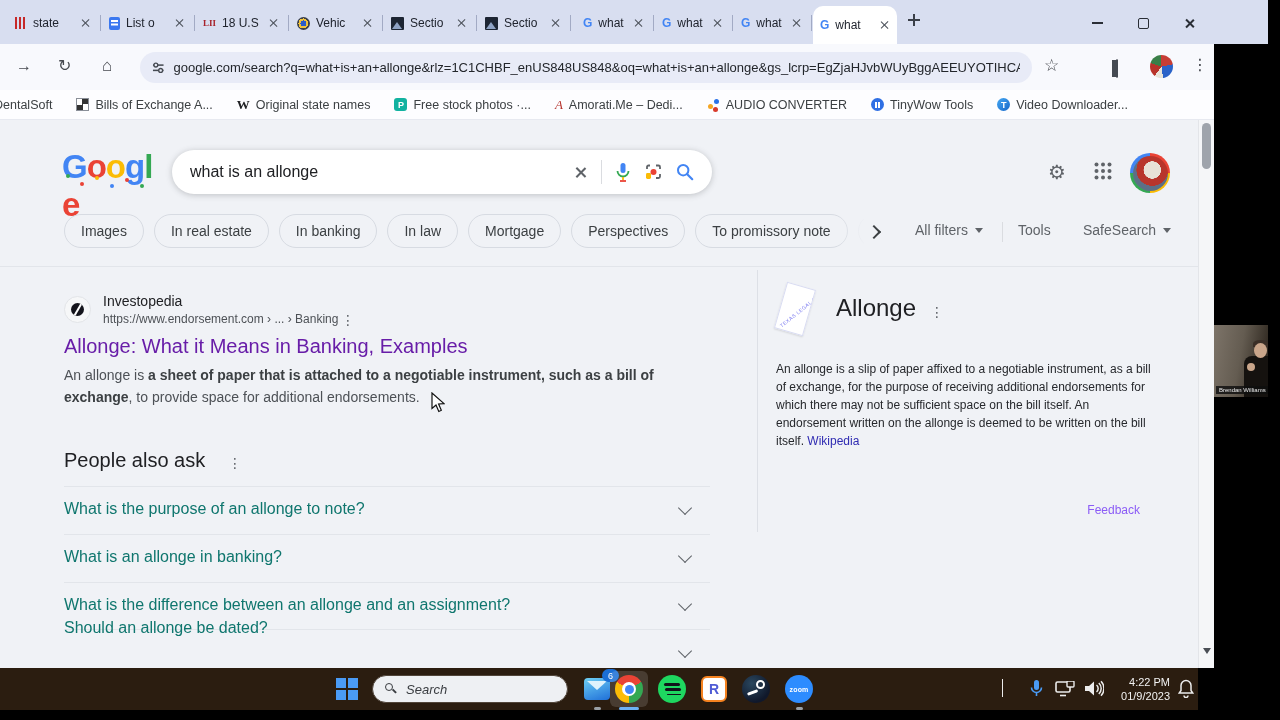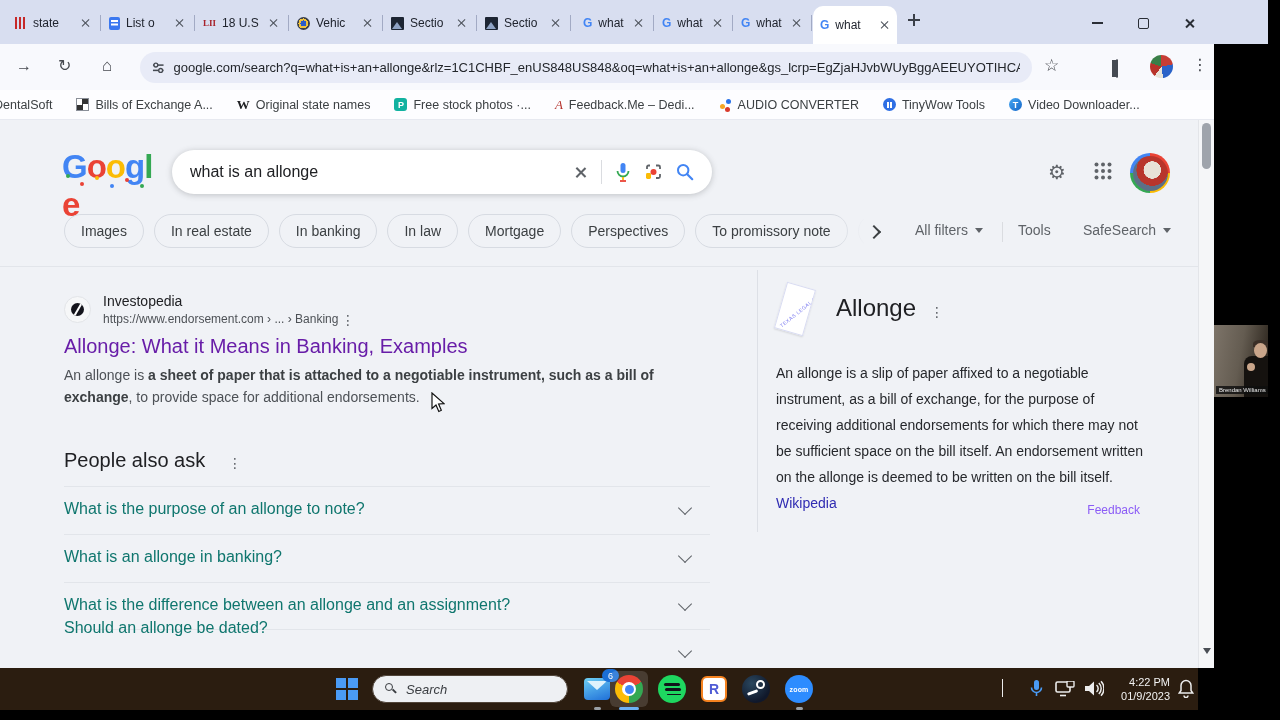--- a/index.html
+++ b/index.html
@@ -107,21 +107,21 @@
   .qtext{position:absolute;font-size:16px;color:#0f766e;}
   .chevD{position:absolute;width:9px;height:9px;border-right:1.8px solid #5f6368;border-bottom:1.8px solid #5f6368;transform:rotate(45deg);}
 
   .kp-vline{position:absolute;left:757px;top:150px;width:1px;height:262px;background:#dde0e6;}
   .kp-thumb{position:absolute;left:774px;top:163px;width:44px;height:54px;}
   .kp-doc{position:absolute;left:6px;top:2px;width:28px;height:46px;background:#fff;border:1px solid #d9dcf2;
      transform:rotate(16deg);overflow:hidden;box-shadow:0 1px 2px rgba(0,0,0,.12);}
   .kp-doc span{position:absolute;left:-8px;top:16px;width:60px;transform:rotate(-55deg);
      font-size:5px;color:#7b7bf0;letter-spacing:.5px;white-space:nowrap;}
   .kp-title{position:absolute;left:836px;top:174px;font-size:24px;color:#202124;}
-  .kp-body{position:absolute;left:776px;top:240px;width:376px;font-size:14px;line-height:26px;color:#26282c;}
+  .kp-body{position:absolute;left:776px;top:240px;width:376px;font-size:12px;line-height:18px;color:#26282c;}
   .kp-link{color:#2f2bb2;margin-top:0px;display:inline-block;}
   .kp-feedback{position:absolute;left:776px;top:383px;width:364px;text-align:right;font-size:12px;color:#8b5cf6;}
 
   .sb-track{position:absolute;left:1198px;top:0;width:16px;height:548px;background:#f5f6f8;border-left:1px solid #e3e5e9;box-sizing:border-box;}
   .sb-thumb{position:absolute;left:3px;top:3px;width:9px;height:46px;background:#9fa4ac;border-radius:5px;}
   .sb-down{position:absolute;left:4px;top:528px;width:0;height:0;
      border-left:4px solid rgba(0,0,0,0);border-right:4px solid rgba(0,0,0,0);border-top:6px solid #4a4e55;}
 
   .cursor{position:absolute;left:430px;top:272px;}
 
@@ -271,21 +271,21 @@
       <span class="bm">
           <span class="bm-w">W</span>
           <span>Original state names</span>
         </span>
       <span class="bm">
           <span class="bm-p">P</span>
           <span>Free stock photos ·...</span>
         </span>
       <span class="bm">
           <span class="bm-a">A</span>
-          <span>Feedback.Me – Dedi...</span>
+          <span>Amorati.Me – Dedi...</span>
         </span>
       <span class="bm">
           <span class="bm-dots"></span>
           <span>AUDIO CONVERTER</span>
         </span>
       <span class="bm">
           <span class="bm-tw"></span>
           <span>TinyWow Tools</span>
         </span>
       <span class="bm">

